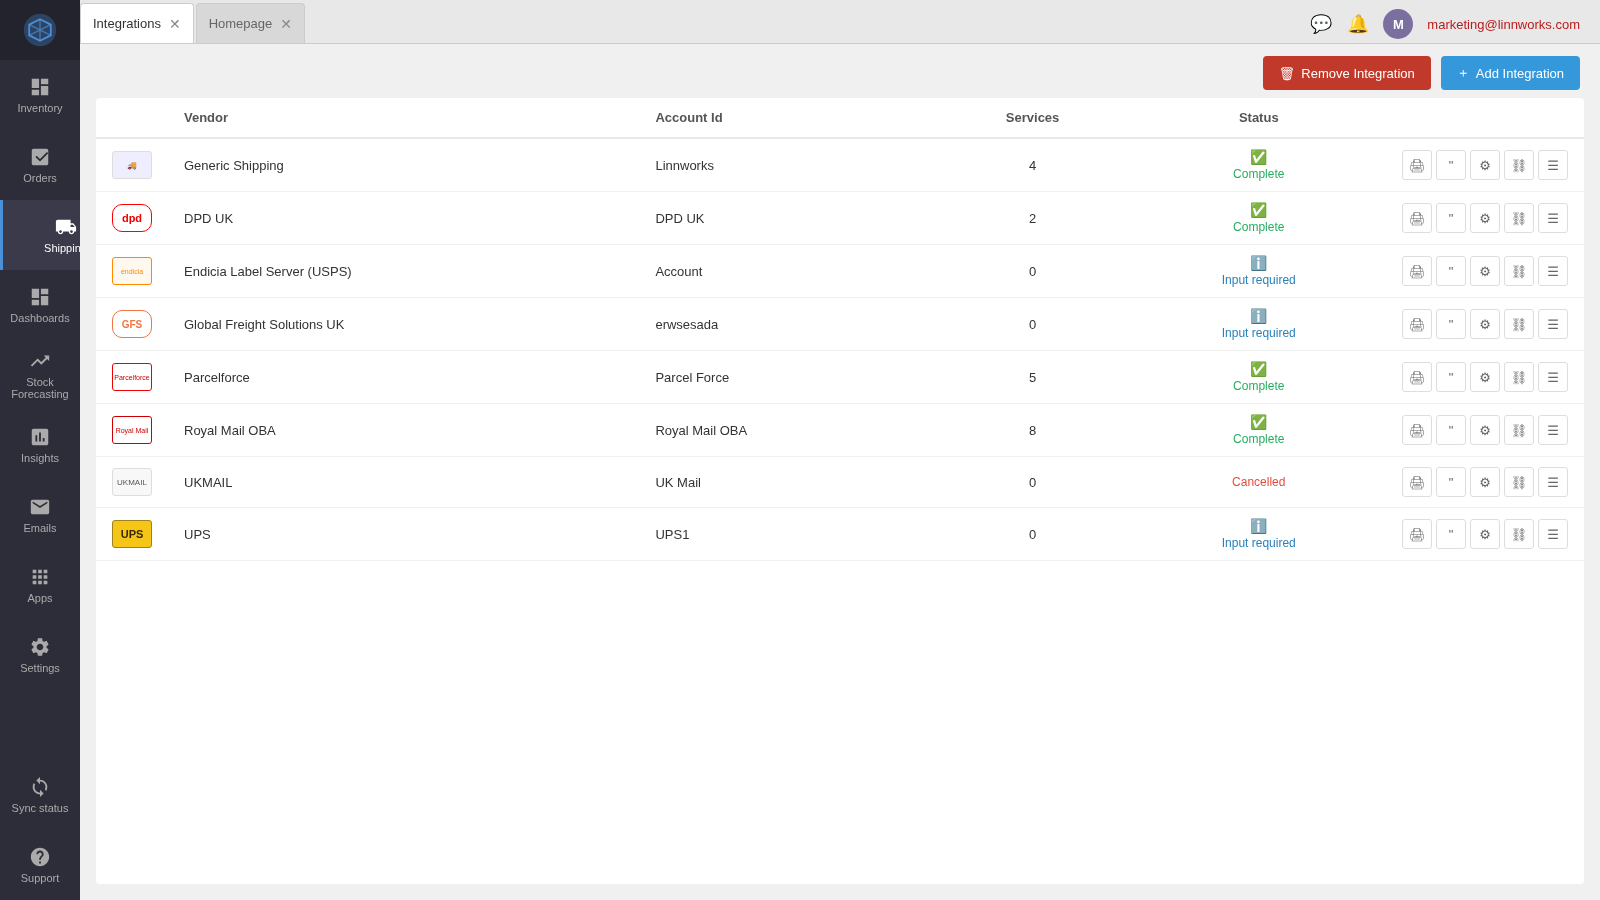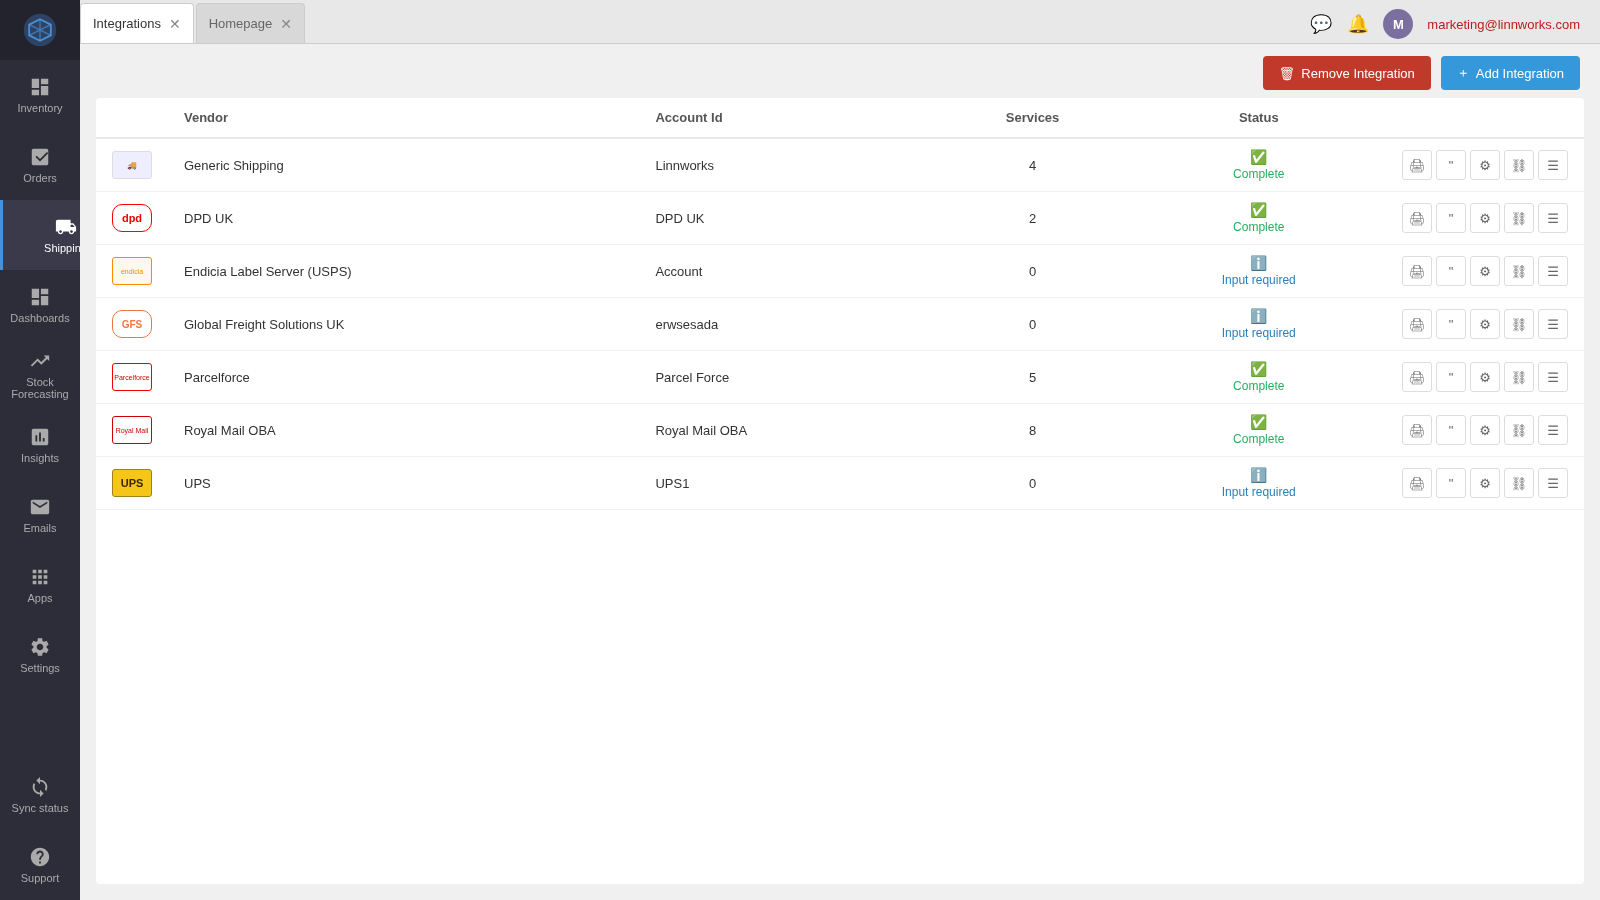--- a/index.html
+++ b/index.html
@@ -473,20 +473,40 @@
         <button class="action-btn" title="Print">🖨</button>
         <button class="action-btn" title="Quote">"</button>
         <button class="action-btn" title="Settings">⚙</button>
         <button class="action-btn" title="Link">⛓</button>
         <button class="action-btn" title="List">☰</button>
       </div>
     </td>
   </tr>
           <tr>
     <td>
+      <div style="width:40px;height:28px;border:1px solid #ddd;border-radius:3px;display:flex;align-items:center;justify-content:center;background:#f8f8f8;font-size:8px;color:#555;overflow:hidden;">UKMAIL</div>
+    </td>
+    <td>UKMAIL</td>
+    <td>UK Mail</td>
+    <td class="services-cell">0</td>
+    <td class="status-cell">
+              <div class="status-cancelled">Cancelled</div>
+            </td>
+    <td>
+      <div class="action-icons">
+        <button class="action-btn" title="Print">🖨</button>
+        <button class="action-btn" title="Quote">"</button>
+        <button class="action-btn" title="Settings">⚙</button>
+        <button class="action-btn" title="Link">⛓</button>
+        <button class="action-btn" title="List">☰</button>
+      </div>
+    </td>
+  </tr>
+          <tr>
+    <td>
       <div style="width:40px;height:28px;border:1px solid #a0821a;border-radius:3px;display:flex;align-items:center;justify-content:center;background:#f5c518;font-size:11px;color:#3b2900;font-weight:bold;overflow:hidden;">UPS</div>
     </td>
     <td>UPS</td>
     <td>UPS1</td>
     <td class="services-cell">0</td>
     <td class="status-cell">
               <div class="status-input">
                 <span class="dot">ℹ️</span>
                 <span>Input required</span>
               </div>

